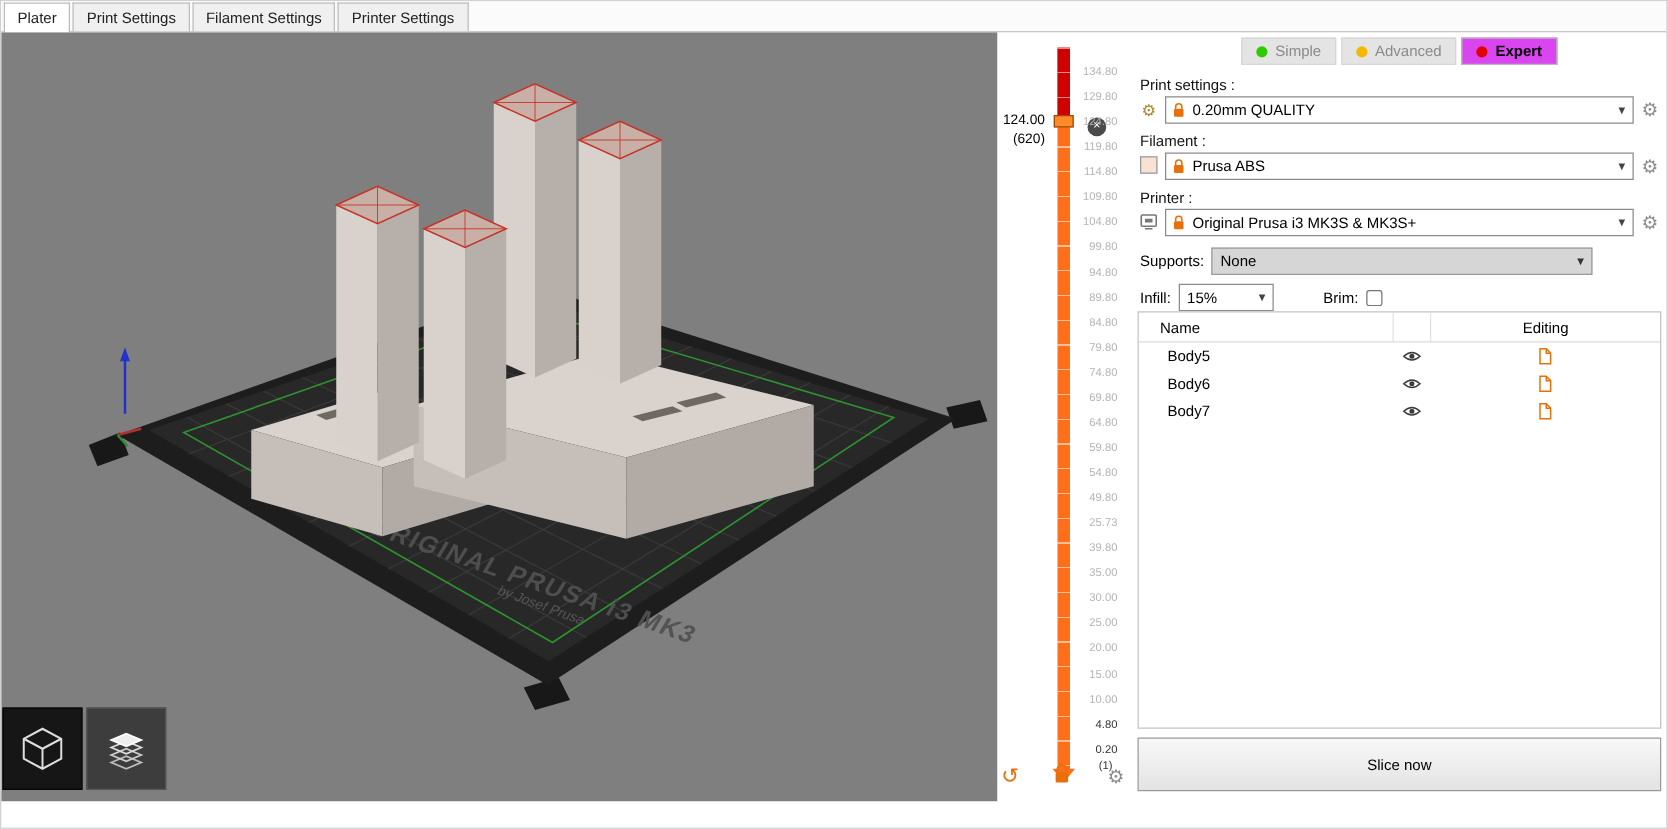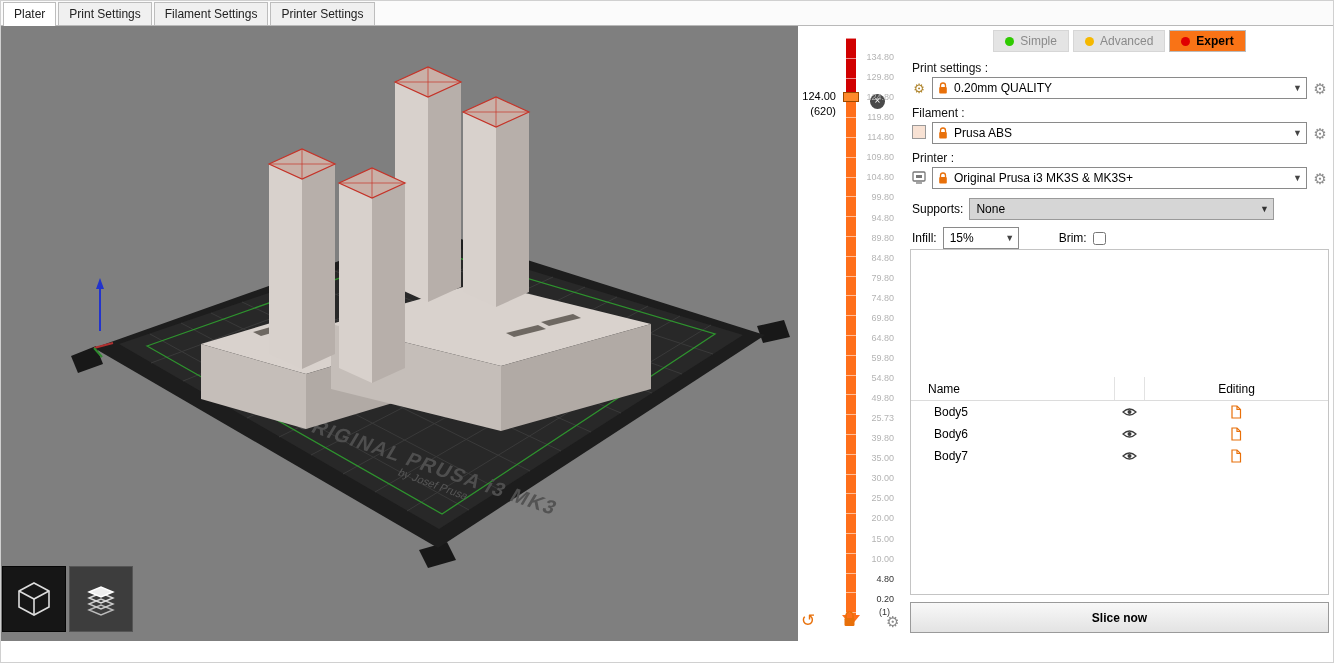--- a/index.html
+++ b/index.html
@@ -36,21 +36,21 @@
   .ticks span:nth-last-child(-n+2) { color:#333; }
   .bottom-index { position:absolute; left:58px; top:581px; width:34px; text-align:right; font-size:9px; color:#333; }
   .undo-ic { position:absolute; left:3px; top:586px; font-size:17px; color:#e8700a; cursor:pointer; line-height:1; }
   .lock-ic { position:absolute; left:45px; top:585px; cursor:pointer; }
   .slider-gear { position:absolute; left:88px; top:588px; font-size:15px; color:#8a8a8a; cursor:pointer; line-height:1; }
 
   
   .panel { flex:1; display:flex; flex-direction:column; padding:0 4px 8px 4px; background:#fff; }
   .modes { display:flex; justify-content:center; gap:4px; margin-top:4px; }
   .mode-btn { display:flex; align-items:center; gap:6px; background:#e4e4e4; padding:3px 11px; font-size:12px; color:#8a8a8a; border:1px solid #d6d6d6; cursor:pointer; }
-  .mode-btn.active { background:#f97316; color:#000; font-weight:bold; border-color:#bbb; }
+  .mode-btn.active { background:#d946ef; color:#000; font-weight:bold; border-color:#bbb; }
   .dot { width:9px; height:9px; border-radius:50%; }
   .dot-simple { background:#2fca00; }
   .dot-advanced { background:#f5b800; }
   .dot-expert { background:#e00000; }
 
   .field-label { font-size:12px; color:#111; margin:7px 0 2px 2px; }
   .field-label.first { margin-top:9px; }
   .combo-row { display:flex; align-items:center; gap:4px; }
   .left-ic { width:18px; text-align:center; flex:none; font-size:13px; color:#b0862f; line-height:1; }
   .swatch { width:14px; height:14px; background:#f8e2d4; border:1px solid #999; margin:0 2px; }
@@ -61,31 +61,31 @@
   .supports-row { display:flex; align-items:center; margin-top:9px; gap:6px; font-size:12px; padding-left:2px; }
   .supports-combo { flex:1; margin-right:55px; background:#d6d6d6; border:1px solid #9a9a9a; height:22px; display:flex; align-items:center; padding-left:6px; font-size:12px; cursor:pointer; }
   .supports-combo .c-arrow { margin-left:auto; width:17px; align-self:stretch; display:flex; align-items:center; justify-content:center; color:#333; font-size:9px; }
 
   .infill-row { display:flex; align-items:center; margin-top:7px; gap:6px; font-size:12px; padding-left:2px; }
   .infill-combo { width:76px; height:22px; border:1px solid #8a8a8a; background:#fff; display:flex; align-items:center; padding-left:6px; font-size:12px; cursor:pointer; }
   .infill-combo .c-arrow { margin-left:auto; width:16px; align-self:stretch; display:flex; align-items:center; justify-content:center; color:#444; font-size:9px; }
   .brim-label { margin-left:34px; }
   .brim-check { width:13px; height:13px; cursor:pointer; }
 
-  .obj-table { border:1px solid #c4c4c4; flex:1; font-size:12px; display:flex; flex-direction:column; background:#fff;justify-content:center; }
+  .obj-table { border:1px solid #c4c4c4; flex:1; font-size:12px; display:flex; flex-direction:column; background:#fff; }
   .t-header { display:flex; height:24px; align-items:stretch; border-bottom:1px solid #dcdcdc; }
   .th-name { flex:1; padding-left:17px; display:flex; align-items:center; }
   .th-eye { width:30px; border-left:1px solid #e2e2e2; }
   .th-edit { width:184px; border-left:1px solid #e2e2e2; display:flex; align-items:center; justify-content:center; }
   .t-row { display:flex; height:22px; align-items:center; cursor:pointer; }
   .tr-name { flex:1; padding-left:23px; }
   .tr-eye { width:30px; display:flex; align-items:center; justify-content:center; }
   .tr-edit { width:184px; display:flex; align-items:center; justify-content:center; }
 
-  .slice-btn { height:31px; margin-top:7px; background:linear-gradient(#f8f8f8,#e3e3e3); border:1px solid #9a9a9a; font-size:12px; font-weight:bold; font-family:"Liberation Sans", sans-serif; cursor:pointer; }
+  .slice-btn { height:43px; margin-top:7px; background:linear-gradient(#f8f8f8,#e3e3e3); border:1px solid #9a9a9a; font-size:12px; font-weight:normal; font-family:"Liberation Sans", sans-serif; cursor:pointer; }
 
   
   .statusbar { height:22px; border-top:1px solid #c9c9c9; display:flex; align-items:stretch; font-size:12px; background:#fdfdfd; }
   .sb-text { flex:1; display:flex; align-items:center; padding-left:4px; }
   .sb-field { width:197px; border-left:1px solid #dcdcdc; }
   .sb-field2 { width:114px; border-left:1px solid #dcdcdc; }
   .sb-grip { width:20px; border-left:1px solid #dcdcdc; }
 </style>
 </head>
 <body>

